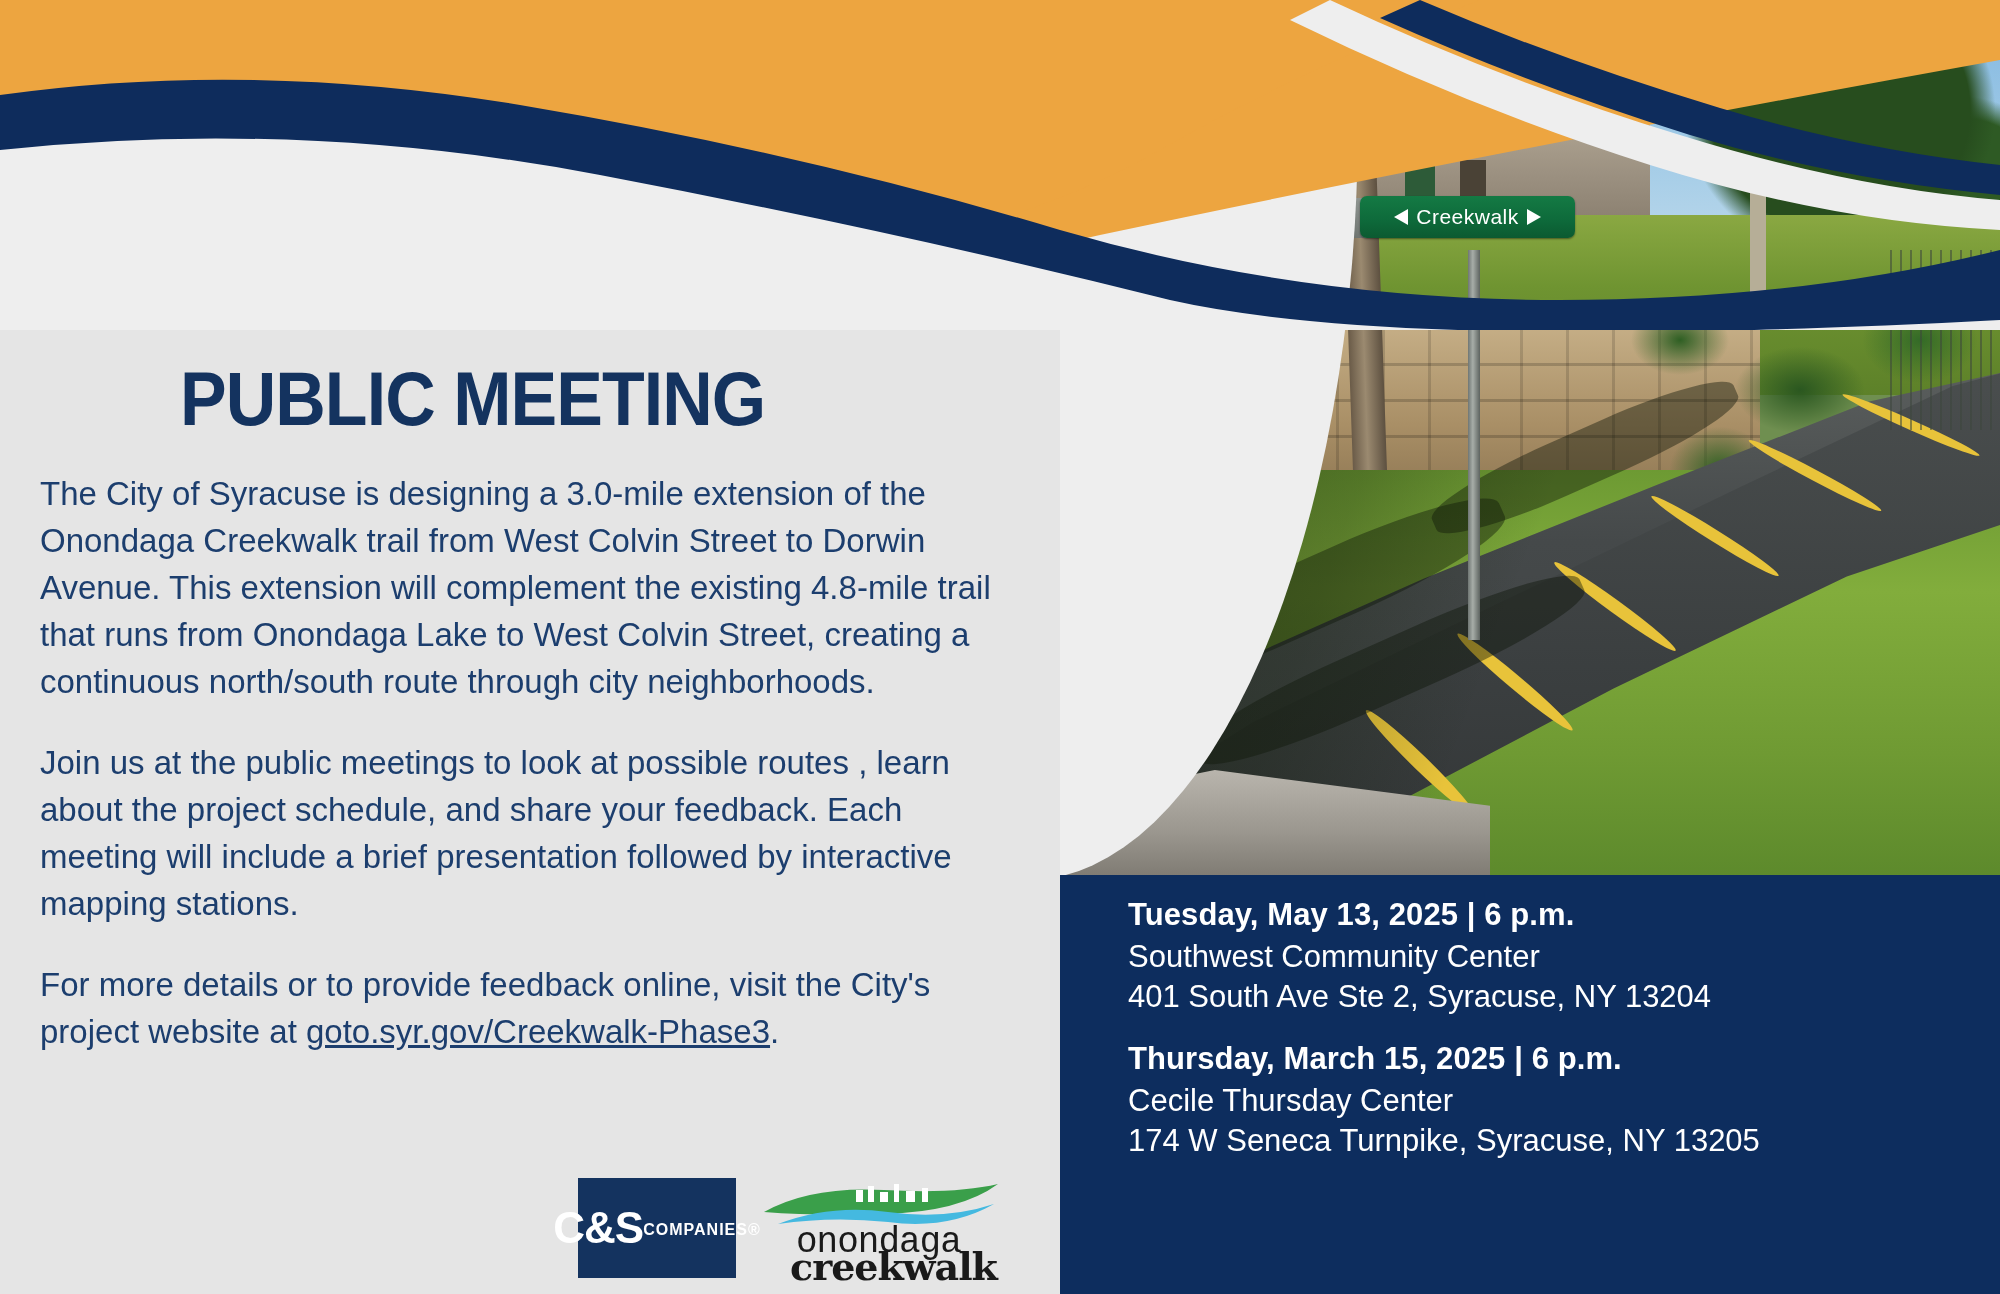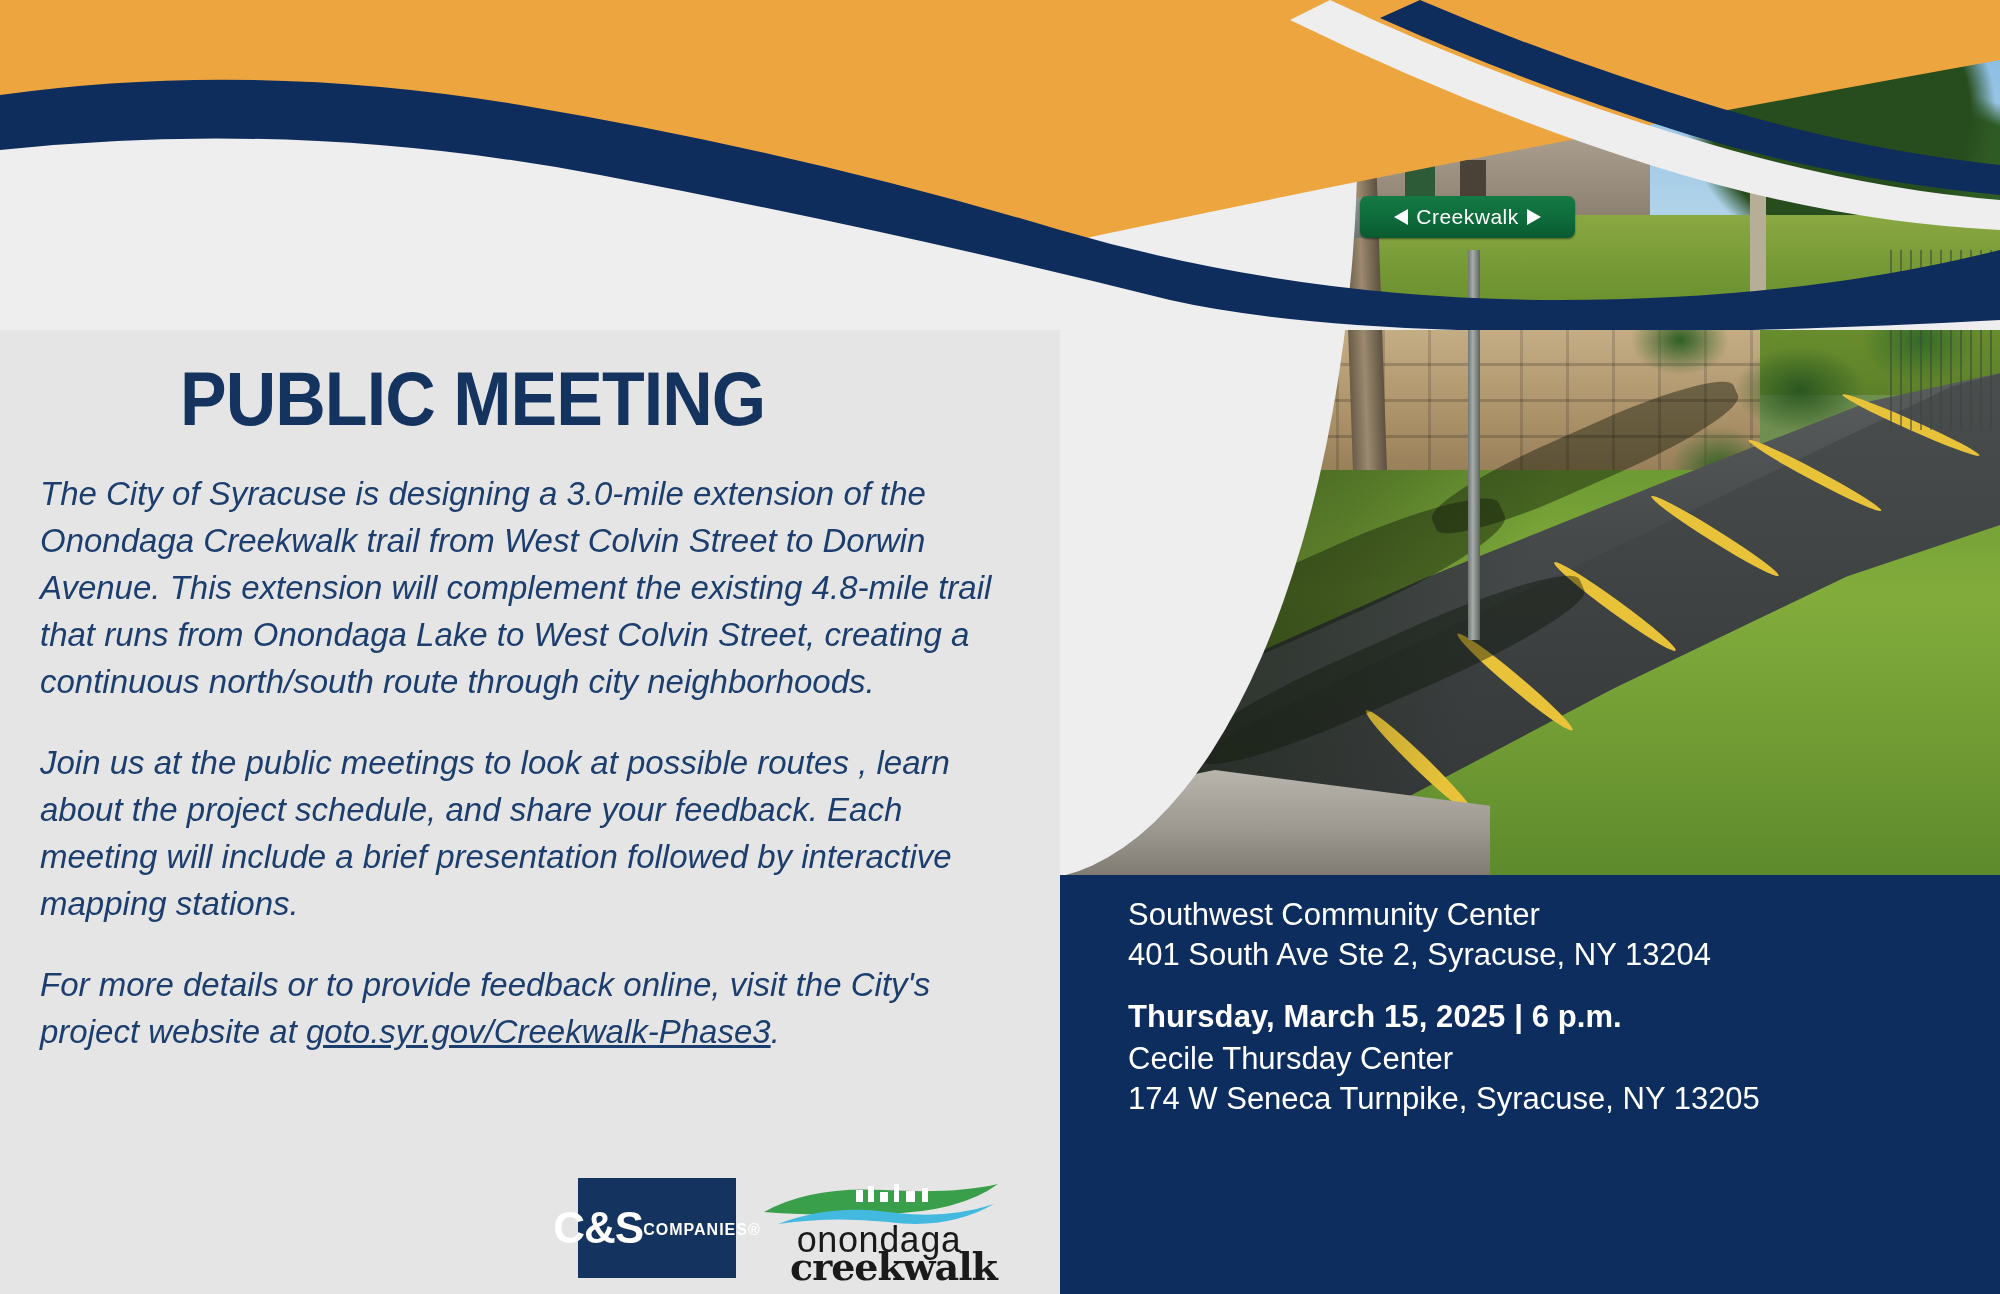--- a/index.html
+++ b/index.html
@@ -213,21 +213,21 @@
     color:#14335f;font-size:31px;font-weight:bold;letter-spacing:.2px;
     transform:scaleX(.95);transform-origin:left center;
   }
   .headline{
     position:absolute;left:180px;top:355px;
     color:#14335f;font-size:76px;font-weight:bold;letter-spacing:-1px;
     transform:scaleX(.92);transform-origin:left center;
   }
   .body{
     position:absolute;left:40px;top:470px;width:970px;
-    color:#1c3e6e;font-size:33px;line-height:47px;font-style:italic;
+    color:#1c3e6e;font-size:33px;line-height:47px;
   }
   .body p{margin:0 0 34px 0;}
   .body a{color:#1c3e6e;text-decoration:underline;}
 
   
   .logos{
     position:absolute;left:578px;top:1178px;display:flex;align-items:center;gap:24px;
   }
   .cs-logo{
     width:158px;height:100px;background:#14335f;
@@ -307,20 +307,21 @@
 
       <div class="paint">06.5E</div>
 
       <div class="photo-mask"></div>
     </div>
 
     <div class="panel">
       <div class="panel-inner">
 
         <div class="meet">
+          <div class="meet-when">Tuesday, May 13, 2025 | 6 p.m.</div>
           <div class="meet-place">Southwest Community Center</div>
           <div class="meet-addr">401 South Ave Ste 2, Syracuse, NY 13204</div>
         </div>
 
         <div class="meet">
           <div class="meet-when">Thursday, March 15, 2025 | 6 p.m.</div>
           <div class="meet-place">Cecile Thursday Center</div>
           <div class="meet-addr">174 W Seneca Turnpike, Syracuse, NY 13205</div>
         </div>
 

